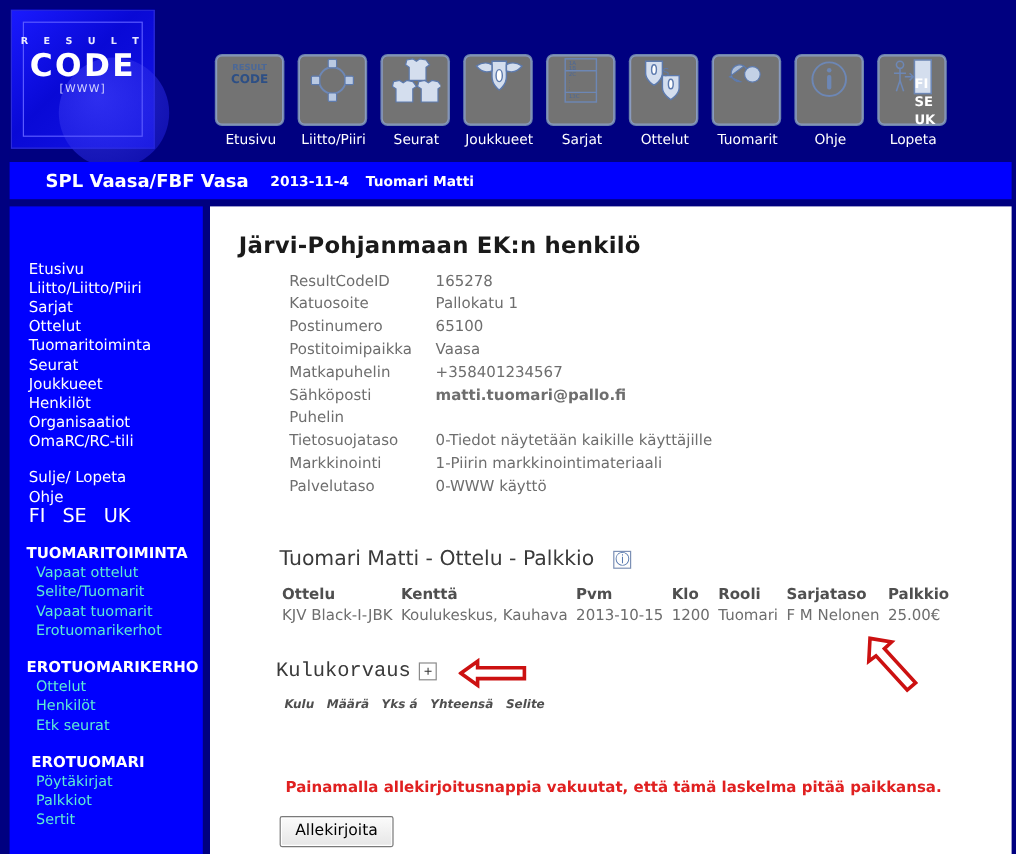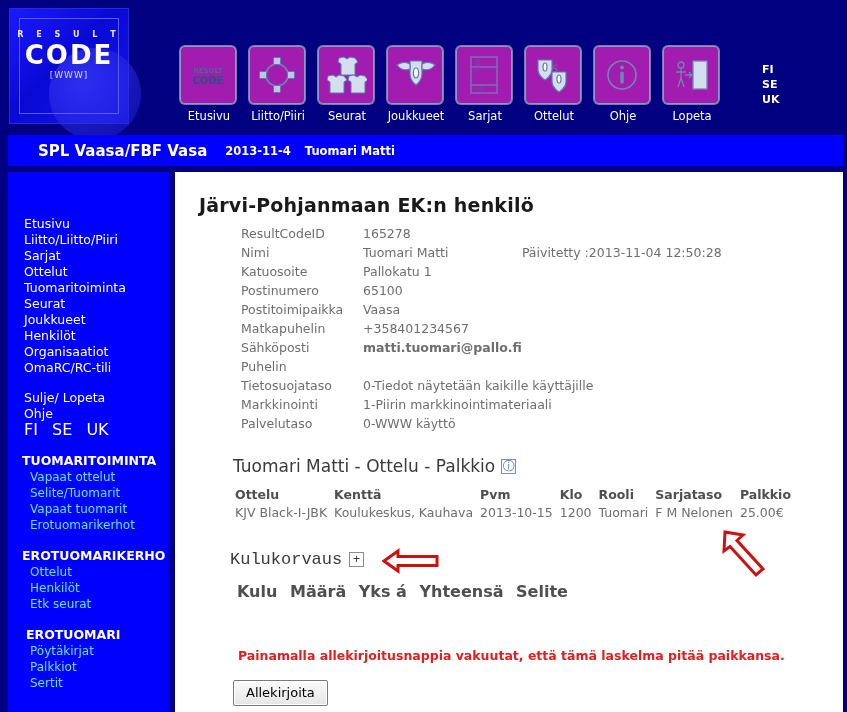--- a/index.html
+++ b/index.html
@@ -83,26 +83,26 @@
     align-items: flex-start;
   }
   .nav-item {
     width: 58px;
     text-align: center;
     cursor: pointer;
   }
   .nav-box {
     width: 56px;
     height: 58px;
-    background: #a21caf;
+    background: #737373;
     border: 1px solid #8a9bbf;
     border-radius: 5px;
     box-shadow: 0 0 0 1px #6d82ad;
     display: flex;
-    align-items: center;
+    align-items: flex-start;
     justify-content: center;
     box-sizing: border-box;
   }
   .nav-label {
     margin-top: 5px;
     color: #ffffff;
     font-size: 11.5px;
     white-space: nowrap;
   }
   .nav-box svg { display: block; }
@@ -223,21 +223,21 @@
   td.extra { color: #6e6e6e; padding-left: 12px; }
 
   
   #palkkio-head {
     position: absolute;
     left: 58px; top: 284px;
     font-size: 17px;
     color: #3a3a3a;
     display: flex;
     align-items: center;
-    gap: 6px;
+    gap: 16px;
   }
   .info-badge {
     display: inline-flex;
     align-items: center;
     justify-content: center;
     width: 15px; height: 15px;
     border: 1px solid #7c90b5;
     color: #4a6ea8;
     font-size: 12px;
     line-height: 1;
@@ -285,23 +285,24 @@
     color: #333333;
     font-size: 12px;
     line-height: 1;
     background: #ffffff;
     cursor: pointer;
     box-sizing: border-box;
   }
   #kulu-cols {
     position: absolute;
     left: 62px; top: 410px;
-    font-size: 16px;
+    font-size: 10px;
     font-weight: bold;
     color: #4f4f4f;
+    font-style: italic;
   }
   #kulu-cols span { margin-right: 7px; }
 
   
   #arrow-left {
     position: absolute;
     left: 382px; top: 548px;
   }
   #arrow-diag {
     position: absolute;
@@ -419,20 +420,29 @@
           <path d="M6 4 h14 v10 c0 6 -7 10 -7 10 s-7 -4 -7 -10 z"></path>
           <ellipse cx="13" cy="11" rx="2" ry="4" fill="#ffffff"></ellipse>
           <path d="M20 16 h14 v10 c0 6 -7 10 -7 10 s-7 -4 -7 -10 z"></path>
           <ellipse cx="27" cy="23" rx="2" ry="4" fill="#ffffff"></ellipse>
           <text x="20" y="16" font-family="DejaVu Sans, sans-serif" font-size="9" fill="#5d7aad" stroke="none">S</text>
         </svg>
       </div>
       <div class="nav-label">Ottelut</div>
     </div>
 
+    <div class="nav-item">
+      <div class="nav-box">
+        <svg width="40" height="28" viewBox="0 0 40 28" fill="#aebfd8" stroke="#5d7aad" stroke-width="1">
+          <path d="M6 17 l12 -9 l3 4 a7 7 0 1 0 -6 9 z"></path>
+          <circle cx="25" cy="15" r="6.5" fill="#c3d1e6"></circle>
+        </svg>
+      </div>
+      <div class="nav-label">Tuomarit</div>
+    </div>
 
     <div class="nav-item">
       <div class="nav-box">
         <svg width="38" height="38" viewBox="0 0 38 38" fill="none" stroke="#6d87b5" stroke-width="1.6">
           <circle cx="19" cy="19" r="14"></circle>
           <circle cx="19" cy="11.5" r="1.9" fill="#6d87b5" stroke="none"></circle>
           <rect x="17.2" y="15.5" width="3.6" height="12" rx="1.6" fill="#6d87b5" stroke="none"></rect>
         </svg>
       </div>
       <div class="nav-label">Ohje</div>
@@ -517,25 +527,20 @@
   <div id="page-title">Järvi-Pohjanmaan EK:n henkilö</div>
 
   <table id="info-table">
     <tbody>
       <tr>
         <td class="lbl">ResultCodeID</td>
         <td class="val">165278</td>
         <td class="extra"></td>
       </tr>
       <tr>
-        <td class="lbl">Nimi</td>
-        <td class="val">Tuomari Matti</td>
-        <td class="extra">Päivitetty :2013-11-04 12:50:28</td>
-      </tr>
-      <tr>
         <td class="lbl">Katuosoite</td>
         <td class="val">Pallokatu 1</td>
         <td class="extra"></td>
       </tr>
       <tr>
         <td class="lbl">Postinumero</td>
         <td class="val">65100</td>
         <td class="extra"></td>
       </tr>
       <tr>

